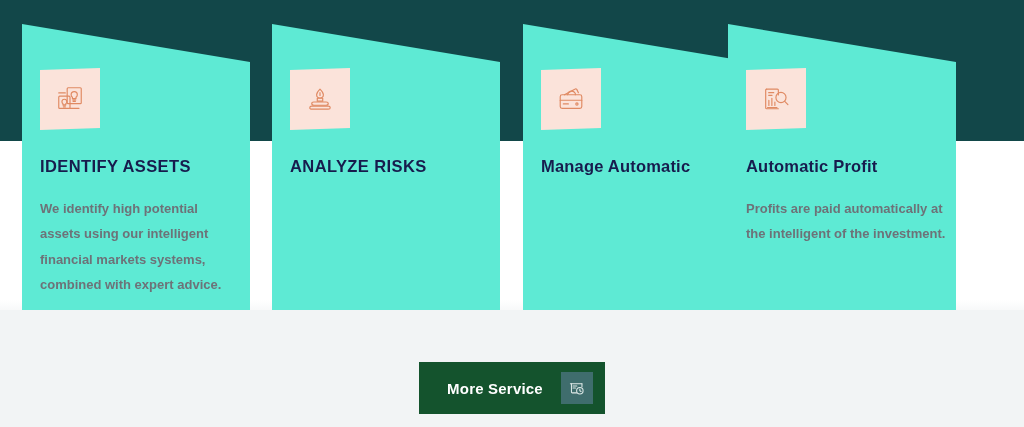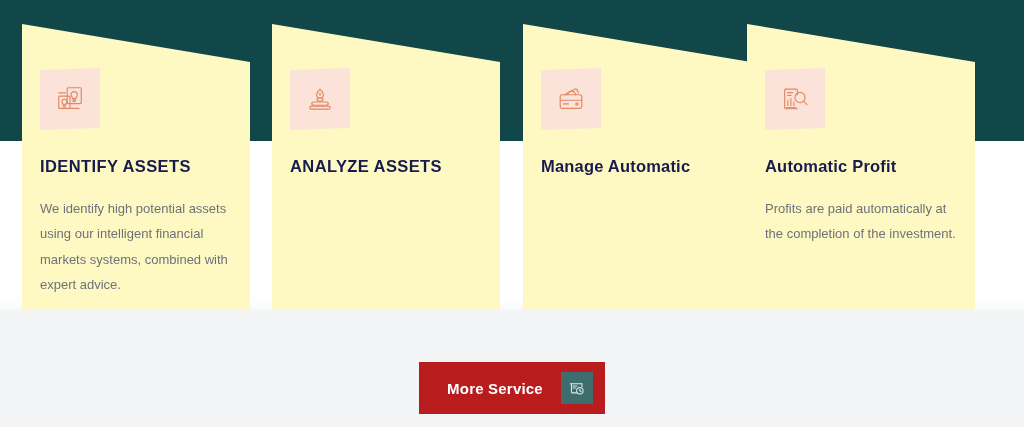--- a/index.html
+++ b/index.html
@@ -55,37 +55,37 @@
     height: 22px;
     background: linear-gradient(180deg, rgba(242,244,245,0) 0%, rgba(238,241,242,1) 100%);
   }
 
   
   .card {
     position: absolute;
     top: 0px;
     width: 228px;
     height: 310px;
-    background: #fef9c3;
+    background: #5eead4;
     -webkit-clip-path: polygon(0 24px, 100% 62px, 100% 100%, 0 100%);
     clip-path: polygon(0 24px, 100% 62px, 100% 100%, 0 100%);
     filter: drop-shadow(0 6px 14px rgba(18,71,73,0.10));
   }
   .card-inner {
     position: absolute;
     left: 0;
     top: 0;
     width: 228px;
     height: 310px;
   }
 
   .card-1 { left: 22px; }
   .card-2 { left: 272px; }
   .card-3 { left: 523px; }
-  .card-4 { left: 747px; }
+  .card-4 { left: 728px; }
 
   
   .icon-tile {
     position: absolute;
     left: 18px;
     top: 68px;
     width: 60px;
     height: 62px;
     background: #fbe3da;
     -webkit-clip-path: polygon(0 2px, 100% 0, 100% 60px, 0 100%);
@@ -115,37 +115,38 @@
     letter-spacing: 0.4px;
   }
   .card-body {
     position: absolute;
     left: 18px;
     top: 196px;
     width: 194px;
     font-size: 13px;
     line-height: 1.95;
     color: #6d7278;
+    font-weight: bold;
   }
   .card-4 .card-body { width: 200px; }
 
   
   .cta-wrap {
     position: absolute;
     left: 0;
     top: 362px;
     width: 1024px;
     display: flex;
     justify-content: center;
   }
   .cta-button {
     display: inline-flex;
     align-items: center;
     gap: 14px;
-    background: #b91c1c;
+    background: #14532d;
     color: #ffffff;
     padding: 10px 12px 10px 28px;
     border: none;
     cursor: pointer;
     font-family: "Liberation Sans", sans-serif;
   }
   .cta-label {
     font-size: 15px;
     font-weight: 700;
     letter-spacing: 0.2px;
@@ -199,21 +200,21 @@
       <div class="icon-tile">
         <svg width="30" height="30" viewBox="0 0 32 32" fill="none" stroke="#e08a63" stroke-width="1.25" stroke-linecap="round" stroke-linejoin="round">
           <path d="M16 5.5c-2.3 2.2-3.6 4.1-3.6 6 0 2 1.6 3.4 3.6 3.4s3.6-1.4 3.6-3.4c0-1.9-1.3-3.8-3.6-6z"></path>
           <path d="M13.1 15.2h5.8v3.1h-5.8z"></path>
           <path d="M9.4 19.2h13.2c1.4 0 2.2.7 2.2 1.7 0 1.1-1 1.8-2.3 1.8H9.5c-1.3 0-2.3-.7-2.3-1.8 0-1 .8-1.7 2.2-1.7z"></path>
           <path d="M7.2 23.6h17.6c1.3 0 2.1.7 2.1 1.6 0 1-.9 1.6-2.1 1.6H7.2c-1.2 0-2.1-.6-2.1-1.6 0-.9.8-1.6 2.1-1.6z"></path>
           <path d="M16 9.2v3"></path>
         </svg>
       </div>
 
-      <div class="card-title caps">ANALYZE ASSETS</div>
+      <div class="card-title caps">ANALYZE RISKS</div>
     </div>
   </div>
 
   <div class="card card-3">
     <div class="card-inner">
 
       <div class="icon-tile">
         <svg width="30" height="30" viewBox="0 0 32 32" fill="none" stroke="#e08a63" stroke-width="1.25" stroke-linecap="round" stroke-linejoin="round">
           <path d="M9 11.5 20.5 5.4c.7-.4 1.5-.1 1.8.6l1.6 3.3"></path>
           <path d="M12.4 11.5c.3-2 1.9-3.6 3.8-3.9 1.7-.3 3.3.6 4.1 2 .4.7.5 1.4.4 1.9"></path>
@@ -237,21 +238,21 @@
           <path d="M6 5.5c-.6 0-1 .4-1 1v18.9c0 .6.4 1 1 1h12.5"></path>
           <path d="M8.2 9.2h5.4M8.2 12.1h3.6"></path>
           <path d="M8.4 22.8v-5.3M11.6 22.8v-7.6M14.8 22.8v-3.6"></path>
           <path d="M7 25.2h10"></path>
           <circle cx="21.3" cy="14.4" r="5.4"></circle>
           <path d="M25.3 18.5 28.7 22"></path>
         </svg>
       </div>
 
       <div class="card-title">Automatic Profit</div>
-      <div class="card-body">Profits are paid automatically at the completion of the investment.</div>
+      <div class="card-body">Profits are paid automatically at the intelligent of the investment.</div>
     </div>
   </div>
 
   <div class="cta-wrap">
     <button class="cta-button">
       <span class="cta-label">More Service</span>
       <span class="cta-icon-box">
         <svg width="18" height="18" viewBox="0 0 24 24" fill="none" stroke="#dfe9e8" stroke-width="1.4" stroke-linecap="round" stroke-linejoin="round">
           <path d="M3.2 6.2h15.4"></path>
           <path d="M4.6 6.2v11.2c0 .6.5 1.1 1.1 1.1h5.6"></path>

